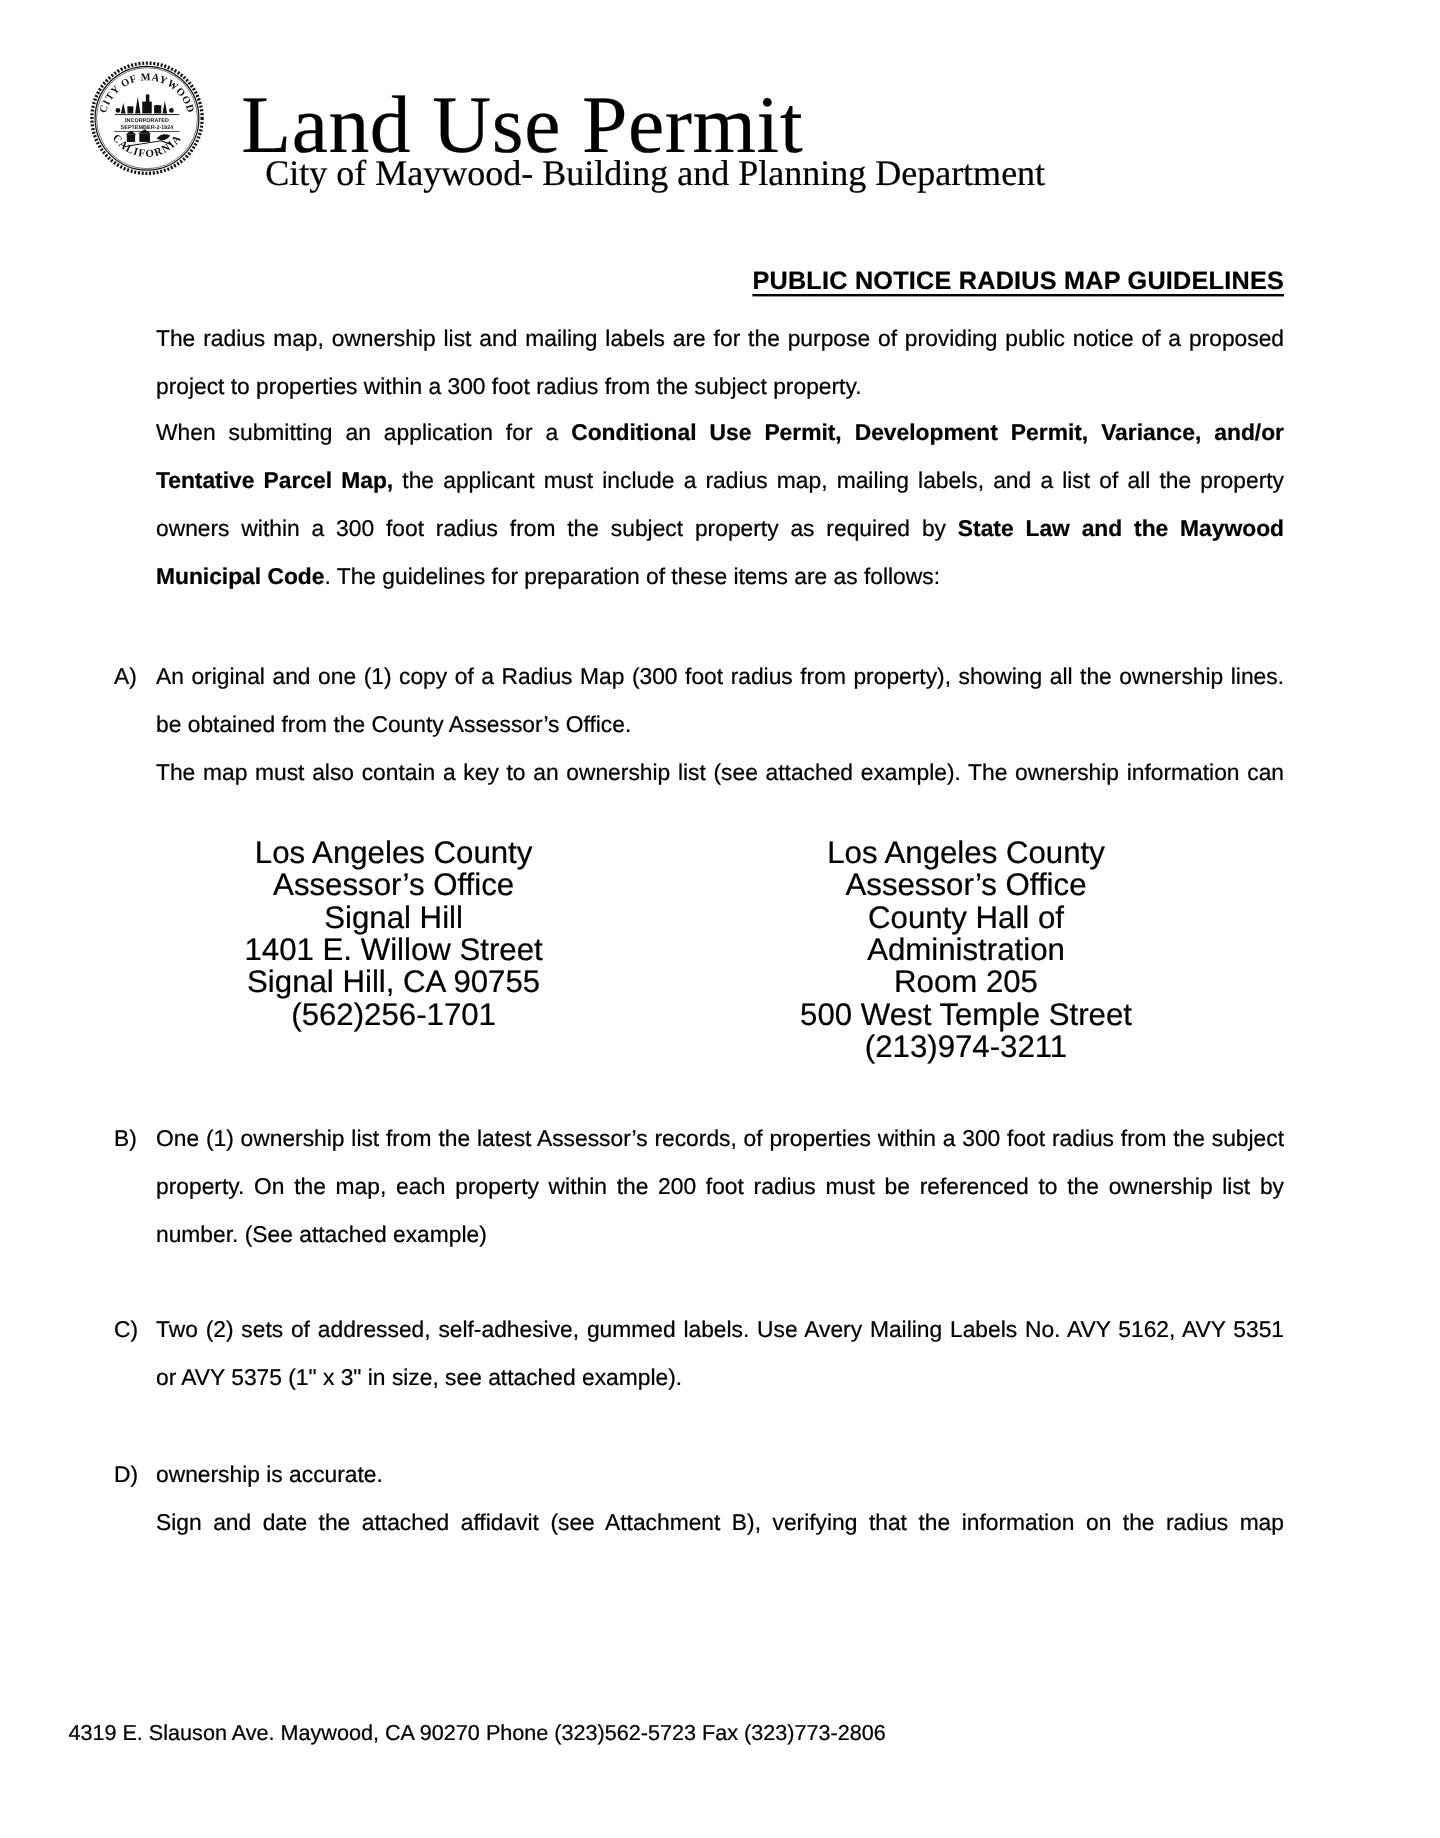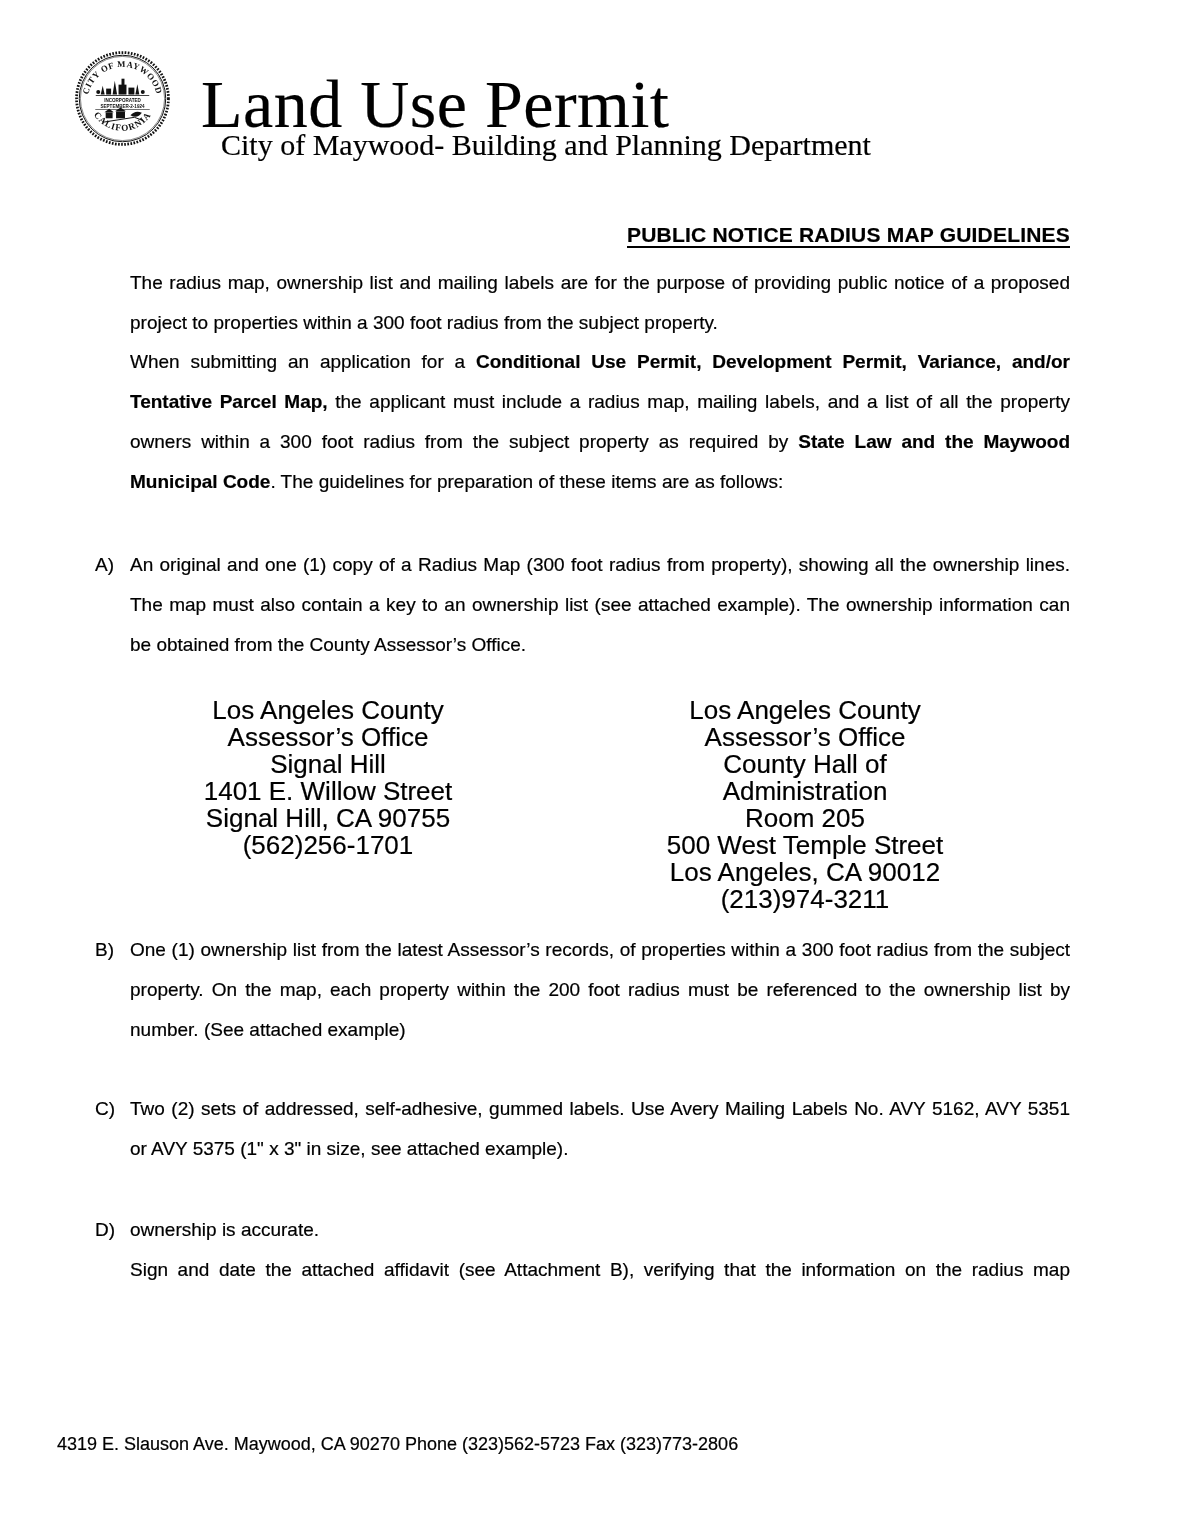--- a/index.html
+++ b/index.html
@@ -98,40 +98,39 @@
       <div class="jline"><span>When submitting an application for a </span><span class="b">Conditional Use Permit, Development Permit, Variance, and/or</span></div>
       <div class="jline"><span class="b">Tentative Parcel Map,</span><span> the applicant must include a radius map, mailing labels, and a list of all the property</span></div>
       <div class="jline"><span>owners within a 300 foot radius from the subject property as required by </span><span class="b">State Law and the Maywood</span></div>
       <div class="jline last"><span class="b">Municipal Code</span><span>. The guidelines for preparation of these items are as follows:</span></div>
     </div>
 
   <div class="abs item bodytext" style="top:545px">
     <span class="item-label">A)</span>
     <div class="item-lines">
         <div class="jline">An original and one (1) copy of a Radius Map (300 foot radius from property), showing all the ownership lines.</div>
+        <div class="jline last">be obtained from the County Assessor’s Office.</div>
         <div class="jline">The map must also contain a key to an ownership list (see attached example). The ownership information can</div>
-        <div class="jline last">be obtained from the County Assessor’s Office.</div>
       </div>
   </div>
 
   <div class="abs addr addr-left">
       <div>Los Angeles County</div>
       <div>Assessor’s Office</div>
       <div>Signal Hill</div>
       <div>1401 E. Willow Street</div>
       <div>Signal Hill, CA 90755</div>
       <div>(562)256-1701</div>
     </div>
   <div class="abs addr addr-right">
       <div>Los Angeles County</div>
       <div>Assessor’s Office</div>
       <div>County Hall of Administration</div>
       <div>Room 205</div>
       <div>500 West Temple Street</div>
-      <div>Los Angeles, CA 90012</div>
       <div>(213)974-3211</div>
     </div>
 
   <div class="abs item bodytext" style="top:930px">
     <span class="item-label">B)</span>
     <div class="item-lines">
         <div class="jline">One (1) ownership list from the latest Assessor’s records, of properties within a 300 foot radius from the subject</div>
         <div class="jline">property. On the map, each property within the 200 foot radius must be referenced to the ownership list by</div>
         <div class="jline last">number. (See attached example)</div>
       </div>

